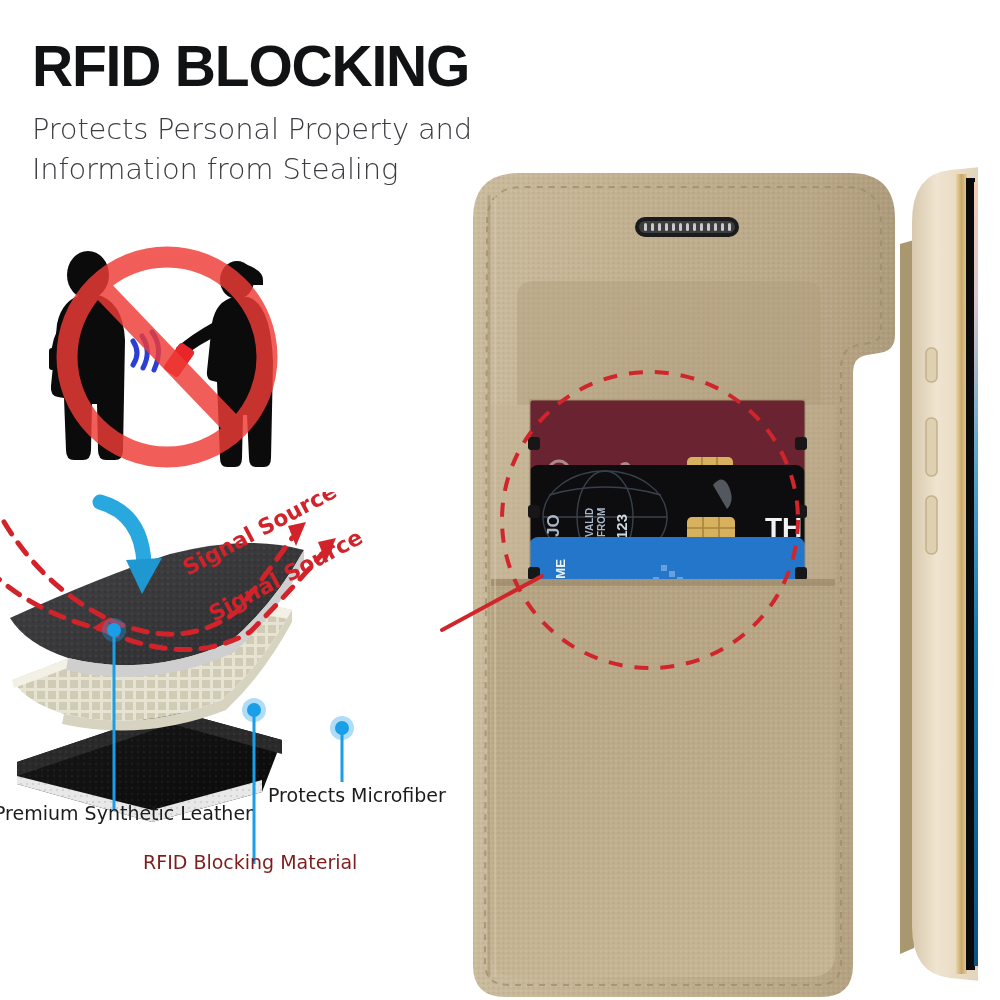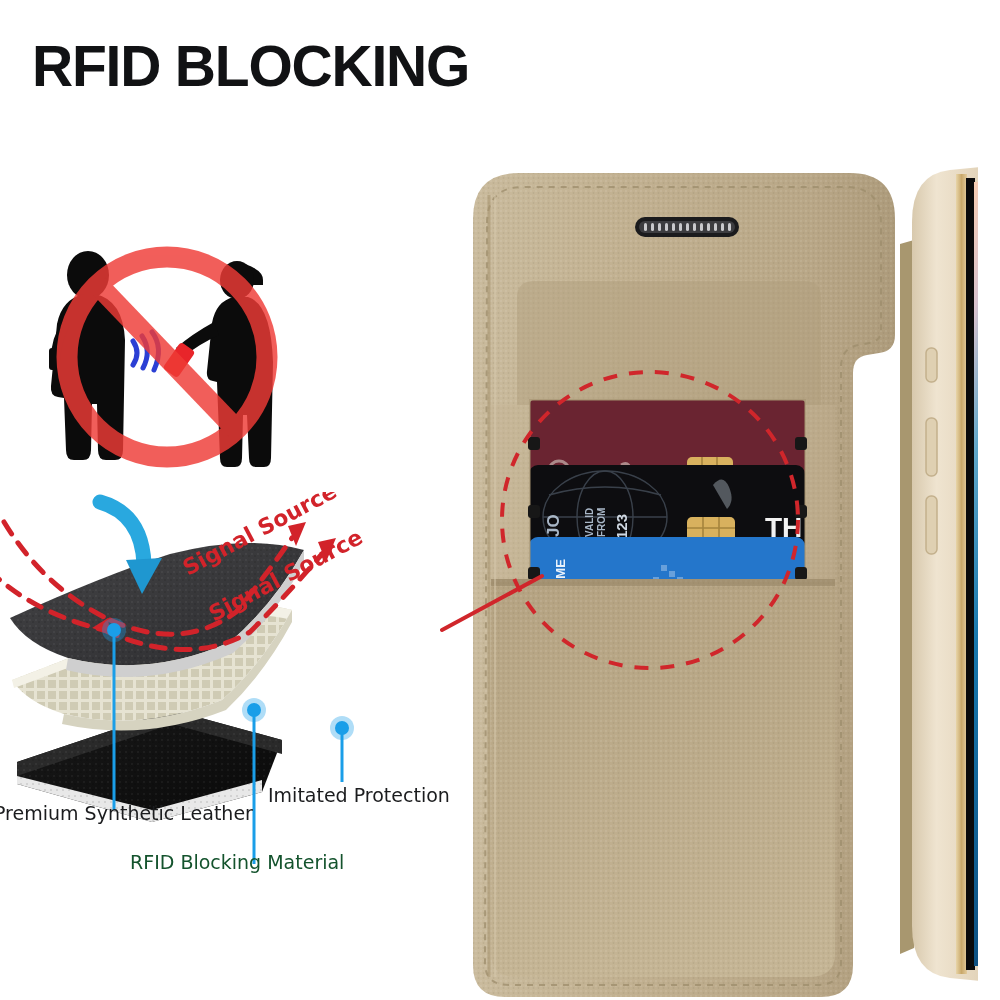--- a/index.html
+++ b/index.html
@@ -22,41 +22,45 @@
   #rfid-badge svg{display:block;width:100%;height:100%;}
 
   
   #layers{position:absolute;left:-8px;top:492px;width:470px;height:400px;}
   #layers svg{display:block;width:100%;height:100%;}
 
   
   .lyr-label{position:absolute;font-family:"DejaVu Sans",sans-serif;font-size:19px;color:#1b1c1e;white-space:nowrap;}
   #label-leather{left:-6px;top:802px;}
   #label-microfiber{left:268px;top:784px;}
-  #label-rfid{left:130px;top:851px;color:#14532d;}
+  #label-rfid{left:143px;top:851px;color:#7f1d1d;}
 
   
   #case{position:absolute;left:455px;top:165px;width:460px;height:835px;}
   #case svg{display:block;width:100%;height:100%;}
 
   
   #phone{position:absolute;left:900px;top:148px;width:110px;height:852px;}
   #phone svg{display:block;width:100%;height:100%;}
 
   
   #highlight{position:absolute;left:420px;top:330px;width:400px;height:380px;pointer-events:none;}
   #highlight svg{display:block;width:100%;height:100%;}
 </style>
 </head>
 <body>
 
 <div id="stage">
 
   <div id="headline">
     <div class="h1">RFID BLOCKING</div>
+    <div class="sub">
+      <div>Protects Personal Property and</div>
+      <div>Information from Stealing</div>
+    </div>
   </div>
 
   <div id="thief">
     <svg viewBox="0 0 290 250" xmlns="http://www.w3.org/2000/svg">
       <g fill="#0b0b0b">
         <ellipse cx="66" cy="43" rx="21" ry="24"></ellipse>
         <path d="M62 62 q-22 5 -27 30 l-6 62 q-1 10 7 11 l6 1 l2 52 q0 10 8 10 l9 0 q8 0 8-10 l1-46 l5 0 l1 46 q0 10 8 10 l9 0 q8 0 8-10 l2-110 q-2-40 -30-46 z"></path>
         <path d="M41 88 q-12 18 -12 38 l9 2 q2-22 10-34 z"></path>
         <rect x="27" y="116" width="11" height="22" rx="3"></rect>
       </g>
@@ -161,21 +165,21 @@
 
       <g stroke="#1a9ee8" stroke-width="3" fill="none">
         <line x1="350" y1="238" x2="350" y2="290"></line>
       </g>
       <circle cx="350" cy="236" r="12" fill="#1a9ee8" opacity=".35"></circle>
       <circle cx="350" cy="236" r="7" fill="#1a9ee8"></circle>
     </svg>
   </div>
 
   <div class="lyr-label" id="label-leather">Premium Synthetic Leather</div>
-  <div class="lyr-label" id="label-microfiber">Imitated Protection</div>
+  <div class="lyr-label" id="label-microfiber">Protects Microfiber</div>
   <div class="lyr-label" id="label-rfid">RFID Blocking Material</div>
 
   <div id="case">
     <svg viewBox="0 0 460 835" xmlns="http://www.w3.org/2000/svg">
       <defs>
         <linearGradient id="gLeather" x1="0" y1="0" x2="1" y2="0">
           <stop offset="0" stop-color="#cabb9d"></stop>
           <stop offset="0.35" stop-color="#c2b191"></stop>
           <stop offset="0.8" stop-color="#b9a787"></stop>
           <stop offset="1" stop-color="#ad9b7b"></stop>

